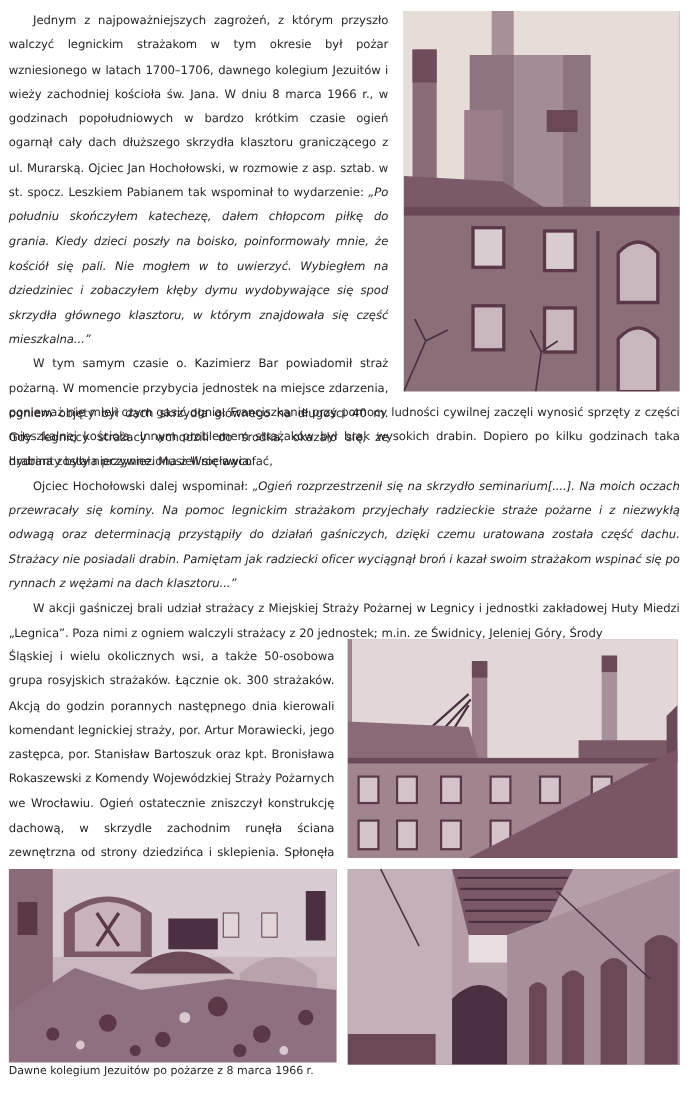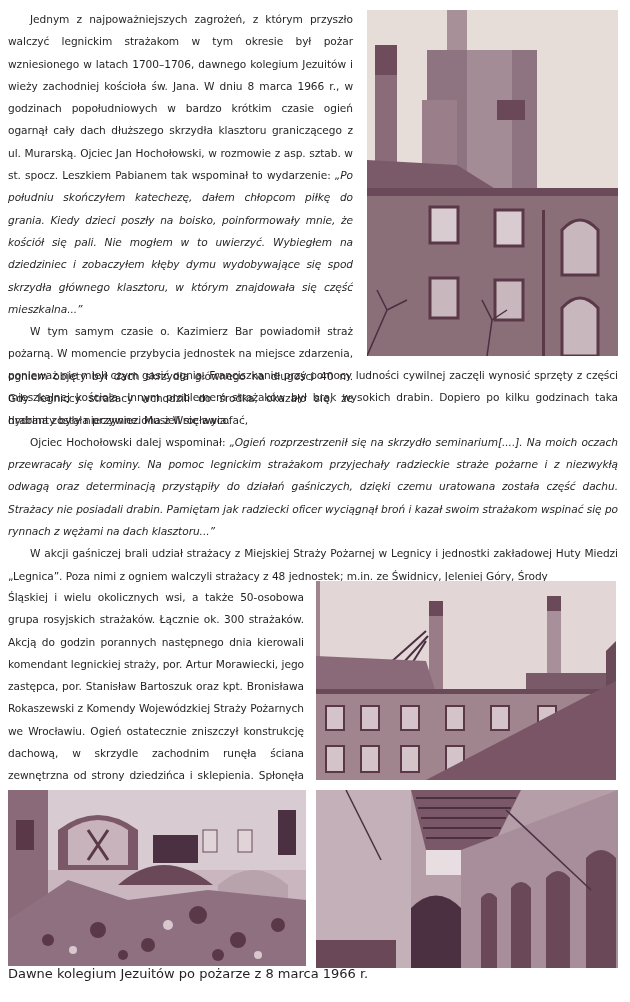--- a/index.html
+++ b/index.html
@@ -29,36 +29,36 @@
   #t2 { left: 8px; top: 364px; width: 610px; }
   #t3 { left: 8px; top: 586px; width: 296px; }
 
   #p1 { left: 367px; top: 10px; width: 251px; height: 346px; }
   #p2 { left: 316px; top: 581px; width: 300px; height: 199px; }
   #p3 { left: 8px; top: 790px; width: 298px; height: 176px; }
   #p4 { left: 316px; top: 790px; width: 302px; height: 178px; }
 
   .caption {
     position: absolute; left: 8px; top: 968px; width: 300px;
-    font-size: 13px; line-height: 11px; color: #231f20;
+    font-size: 10px; line-height: 11px; color: #231f20;
   }
   .caption div { white-space: nowrap; }
 </style>
 </head>
 <body>
 
 <div class="text" id="t1">
   <p><span>Jednym z najpoważniejszych zagrożeń, z którym przyszło walczyć legnickim strażakom w tym okresie był pożar wzniesionego w latach 1700–1706, dawnego kolegium Jezuitów i wieży zachodniej kościoła św. Jana. W dniu 8 marca 1966 r., w godzinach popołudniowych w bardzo krótkim czasie ogień ogarnął cały dach dłuższego skrzydła klasztoru graniczącego z ul. Murarską. Ojciec Jan Hochołowski, w rozmowie z asp. sztab. w st. spocz. Leszkiem Pabianem tak wspominał to wydarzenie: </span><em>„Po południu skończyłem katechezę, dałem chłopcom piłkę do grania. Kiedy dzieci poszły na boisko, poinformowały mnie, że kościół się pali. Nie mogłem w to uwierzyć. Wybiegłem na dziedziniec i zobaczyłem kłęby dymu wydobywające się spod skrzydła głównego klasztoru, w którym znajdowała się część mieszkalna...”</em></p>
   <p><span>W tym samym czasie o. Kazimierz Bar powiadomił straż pożarną. W momencie przybycia jednostek na miejsce zdarzenia, ogniem objęty był dach skrzydła głównego na długości 40 m. Gdy legniccy strażacy wchodzili do środka, okazało się, że hydranty były nieczynne. Musieli się wycofać,</span></p>
 </div>
 
 <div class="text" id="t2">
   <p class="noindent"><span>ponieważ nie mieli czym gasić ognia. Franciszkanie przy pomocy ludności cywilnej zaczęli wynosić sprzęty z części mieszkalnej kościoła. Innym problemem strażaków był brak wysokich drabin. Dopiero po kilku godzinach taka drabina została przywieziona z Wrocławia.</span></p>
   <p><span>Ojciec Hochołowski dalej wspominał: </span><em>„Ogień rozprzestrzenił się na skrzydło seminarium[....]. Na moich oczach przewracały się kominy. Na pomoc legnickim strażakom przyjechały radzieckie straże pożarne i z niezwykłą odwagą oraz determinacją przystąpiły do działań gaśniczych, dzięki czemu uratowana została część dachu. Strażacy nie posiadali drabin. Pamiętam jak radziecki oficer wyciągnął broń i kazał swoim strażakom wspinać się po rynnach z wężami na dach klasztoru...”</em></p>
-  <p><span>W akcji gaśniczej brali udział strażacy z Miejskiej Straży Pożarnej w Legnicy i jednostki zakładowej Huty Miedzi „Legnica”. Poza nimi z ogniem walczyli strażacy z 48 jednostek; m.in. ze Świdnicy, Jeleniej Góry, Środy</span></p>
+  <p><span>W akcji gaśniczej brali udział strażacy z Miejskiej Straży Pożarnej w Legnicy i jednostki zakładowej Huty Miedzi „Legnica”. Poza nimi z ogniem walczyli strażacy z 20 jednostek; m.in. ze Świdnicy, Jeleniej Góry, Środy</span></p>
 </div>
 
 <div class="text" id="t3">
   <p class="noindent"><span>Śląskiej i wielu okolicznych wsi, a także 50-osobowa grupa rosyjskich strażaków. Łącznie ok. 300 strażaków. Akcją do godzin porannych następnego dnia kierowali komendant legnickiej straży, por. Artur Morawiecki, jego zastępca, por. Stanisław Bartoszuk oraz kpt. Bronisława Rokaszewski z Komendy Wojewódzkiej Straży Pożarnych we Wrocławiu. Ogień ostatecznie zniszczył konstrukcję dachową, w skrzydle zachodnim runęła ściana zewnętrzna od strony dziedzińca i sklepienia. Spłonęła też zachodnia wieża kościoła św. Jana.</span></p>
 </div>
 
 <div class="photo" id="p1">
   <svg viewBox="0 0 251 346" preserveAspectRatio="none">
     <rect width="251" height="346" fill="#e6dcd8"></rect>
 

